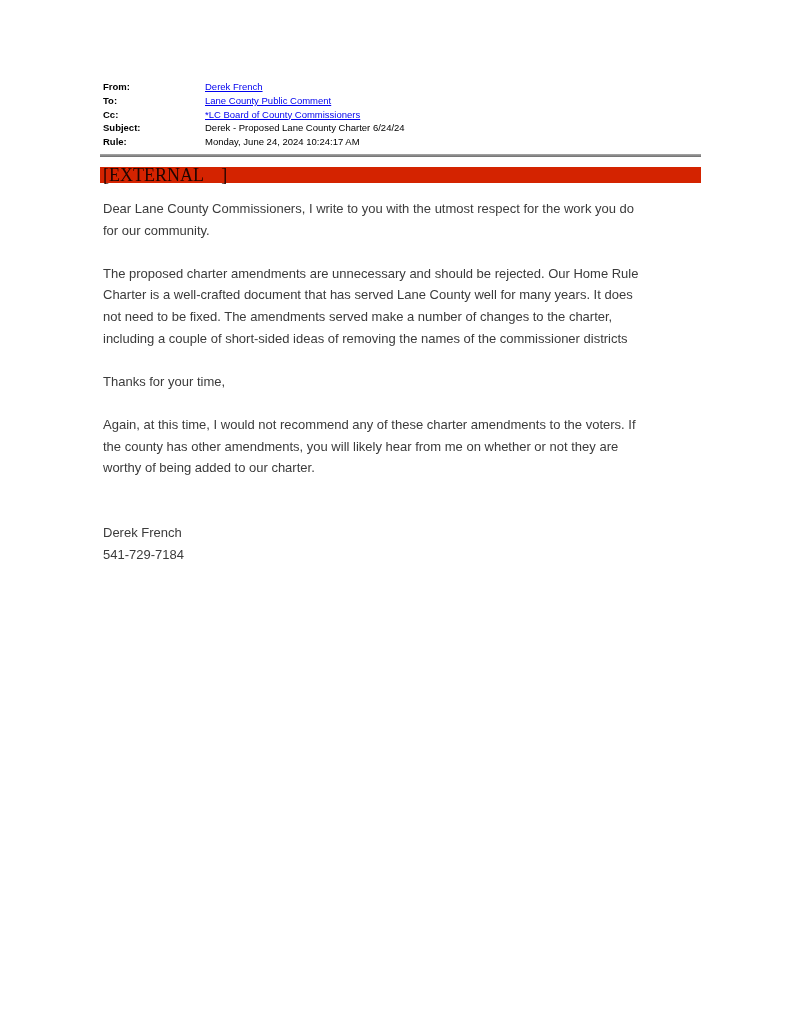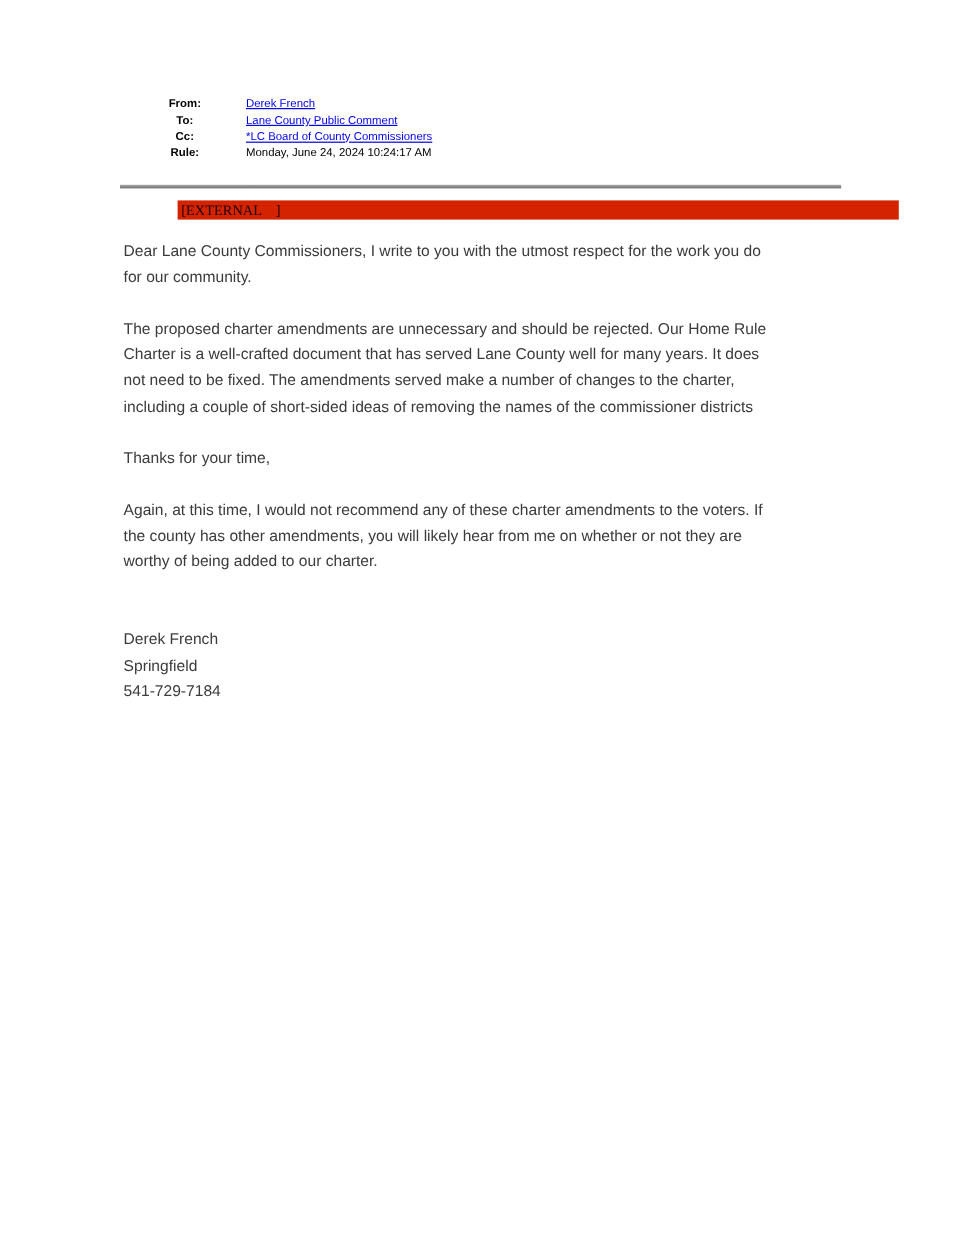--- a/index.html
+++ b/index.html
@@ -27,21 +27,20 @@
   }
   .header-row {
     display: flex;
     line-height: 13.8px;
   }
   .header-label {
     width: 102px;
     flex: 0 0 102px;
     font-weight: bold;
     color: #000000;
-    text-align: center;
   }
   .header-value {
     color: #000000;
   }
   a.header-link {
     color: #0000EE;
     text-decoration: underline;
     cursor: pointer;
   }
 
@@ -58,25 +57,24 @@
   
   .external-banner {
     position: absolute;
     left: 100px;
     top: 167px;
     width: 598px;
     height: 16px;
     background: #D42300;
     color: #1f0500;
     font-family: "Liberation Serif", serif;
-    font-size: 12px;
+    font-size: 18px;
     line-height: 16px;
     padding-left: 3px;
     white-space: pre;
-    margin-left: 48px;
   }
 
   
   .email-body {
     position: absolute;
     left: 103px;
     top: 198px;
     width: 600px;
     font-size: 13px;
     line-height: 21.6px;
@@ -104,20 +102,24 @@
     </div>
     <div class="header-row">
       <span class="header-label">To:</span>
       <a class="header-link">Lane County Public Comment</a>
     </div>
     <div class="header-row">
       <span class="header-label">Cc:</span>
       <a class="header-link">*LC Board of County Commissioners</a>
     </div>
     <div class="header-row">
+      <span class="header-label">Subject:</span>
+      <span class="header-value">Derek - Proposed Lane County Charter 6/24/24</span>
+    </div>
+    <div class="header-row">
       <span class="header-label">Rule:</span>
       <span class="header-value">Monday, June 24, 2024 10:24:17 AM</span>
     </div>
   </div>
 
   <div class="rule"></div>
 
   <div class="external-banner">[EXTERNAL    ]</div>
 
   <div class="email-body">
@@ -139,19 +141,18 @@
     </div>
 
     <div class="para gap-before-closing">
       <div class="line">Again, at this time, I would not recommend any of these charter amendments to the voters. If</div>
       <div class="line">the county has other amendments, you will likely hear from me on whether or not they are</div>
       <div class="line">worthy of being added to our charter.</div>
     </div>
 
     <div class="para">
       <div class="line">Derek French</div>
-      <div class="line">Springfield</div>
       <div class="line">541-729-7184</div>
     </div>
 
   </div>
 
 </div>
 
 </body></html>

